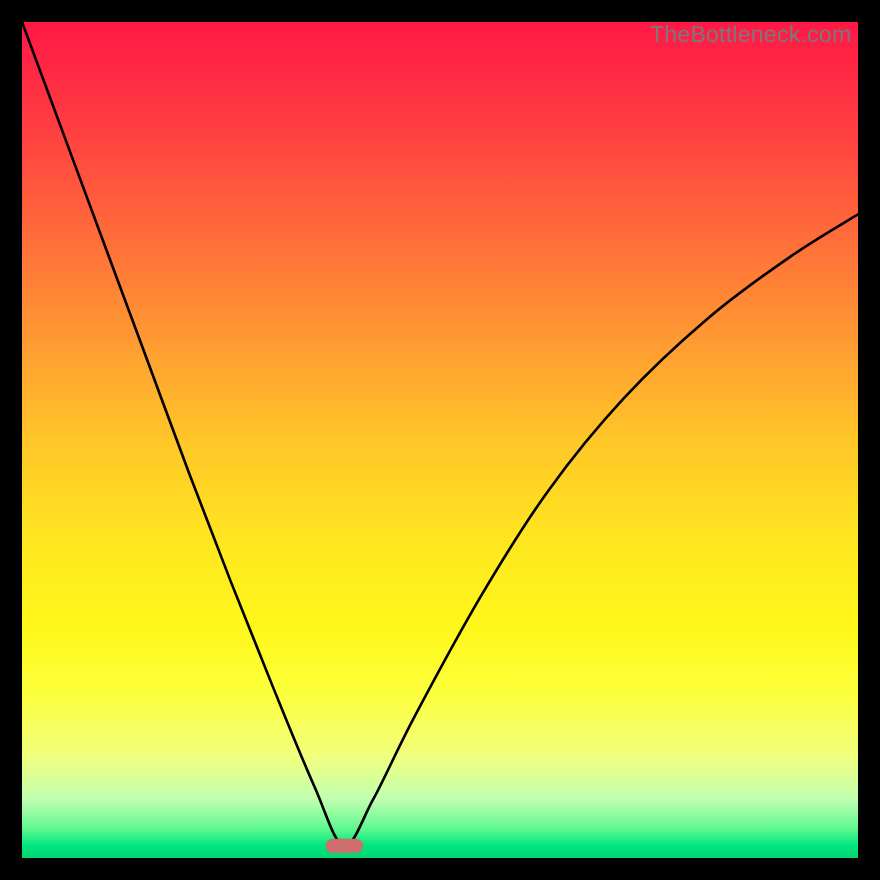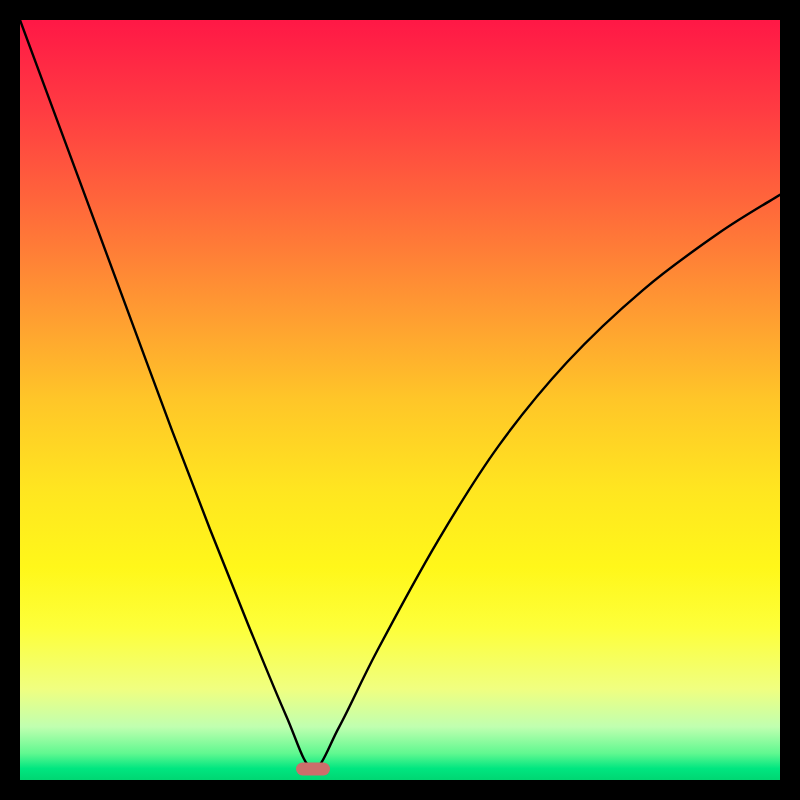--- a/index.html
+++ b/index.html
@@ -58,19 +58,20 @@
     height: 13px;
     background: #cc6e6b;
     border-radius: 7px;
     transform: translate(-50%, -50%);
   }
 </style>
 </head>
 <body>
 
 <div class="frame">
+  <div class="watermark">TheBottleneck.com</div>
 
   <svg class="curve" viewBox="0 0 760 760" preserveAspectRatio="none">
     <path id="curve-path" d="M 0.00 0.00 C 6.33 17.10, 25.33 68.40, 38.00 102.60 C 50.67 136.80, 63.33 171.00, 76.00 205.20 C 88.67 239.40, 101.33 273.60, 114.00 307.80 C 126.67 342.00, 139.33 376.83, 152.00 410.40 C 164.67 443.97, 177.33 476.90, 190.00 509.20 C 202.67 541.50, 215.33 573.17, 228.00 604.20 C 240.67 635.23, 255.23 671.33, 266.00 695.40 C 276.77 719.47, 283.73 746.70, 292.60 748.60 C 301.47 750.50, 308.43 726.43, 319.20 706.80 C 329.97 687.17, 340.73 661.83, 357.20 630.80 C 373.67 599.77, 397.73 554.80, 418.00 520.60 C 438.27 486.40, 457.27 455.37, 478.80 425.60 C 500.33 395.83, 523.13 367.97, 547.20 342.00 C 571.27 316.03, 597.87 291.33, 623.20 269.80 C 648.53 248.27, 676.40 228.63, 699.20 212.80 C 722.00 196.97, 749.87 181.13, 760.00 174.80" fill="none" stroke="#000" stroke-width="2.4" stroke-linecap="round" stroke-linejoin="round"></path>
   </svg>
 
   <div class="marker" id="marker" style="left: 292.6px; top: 748.6px; background: rgb(204, 110, 107);"></div>
 </div>
 
 </body></html>

